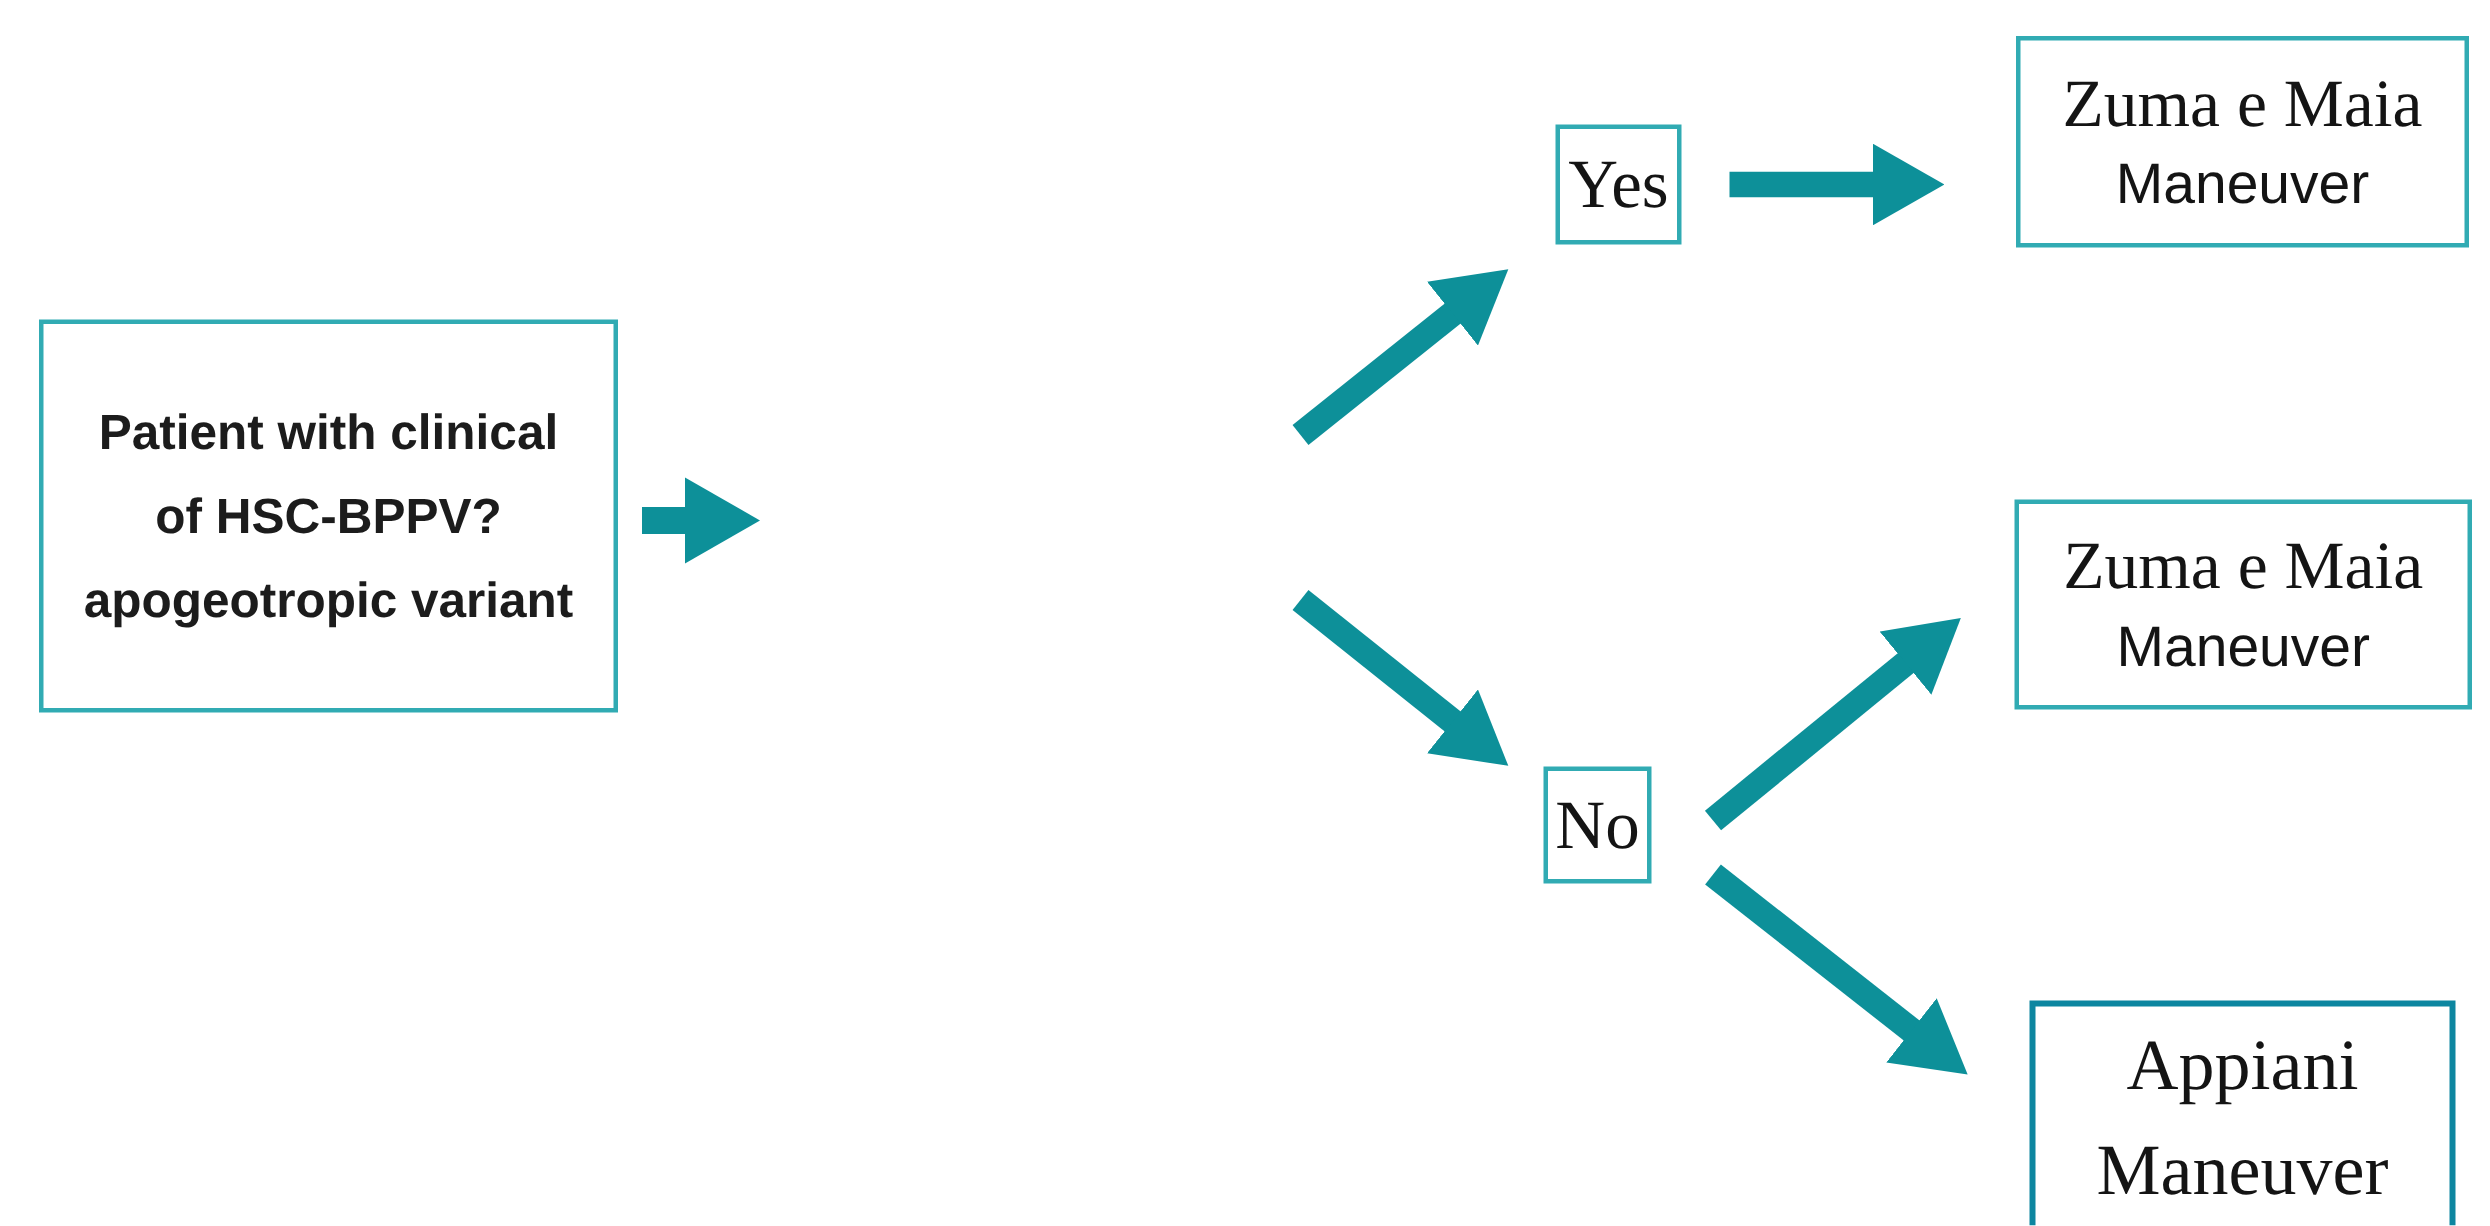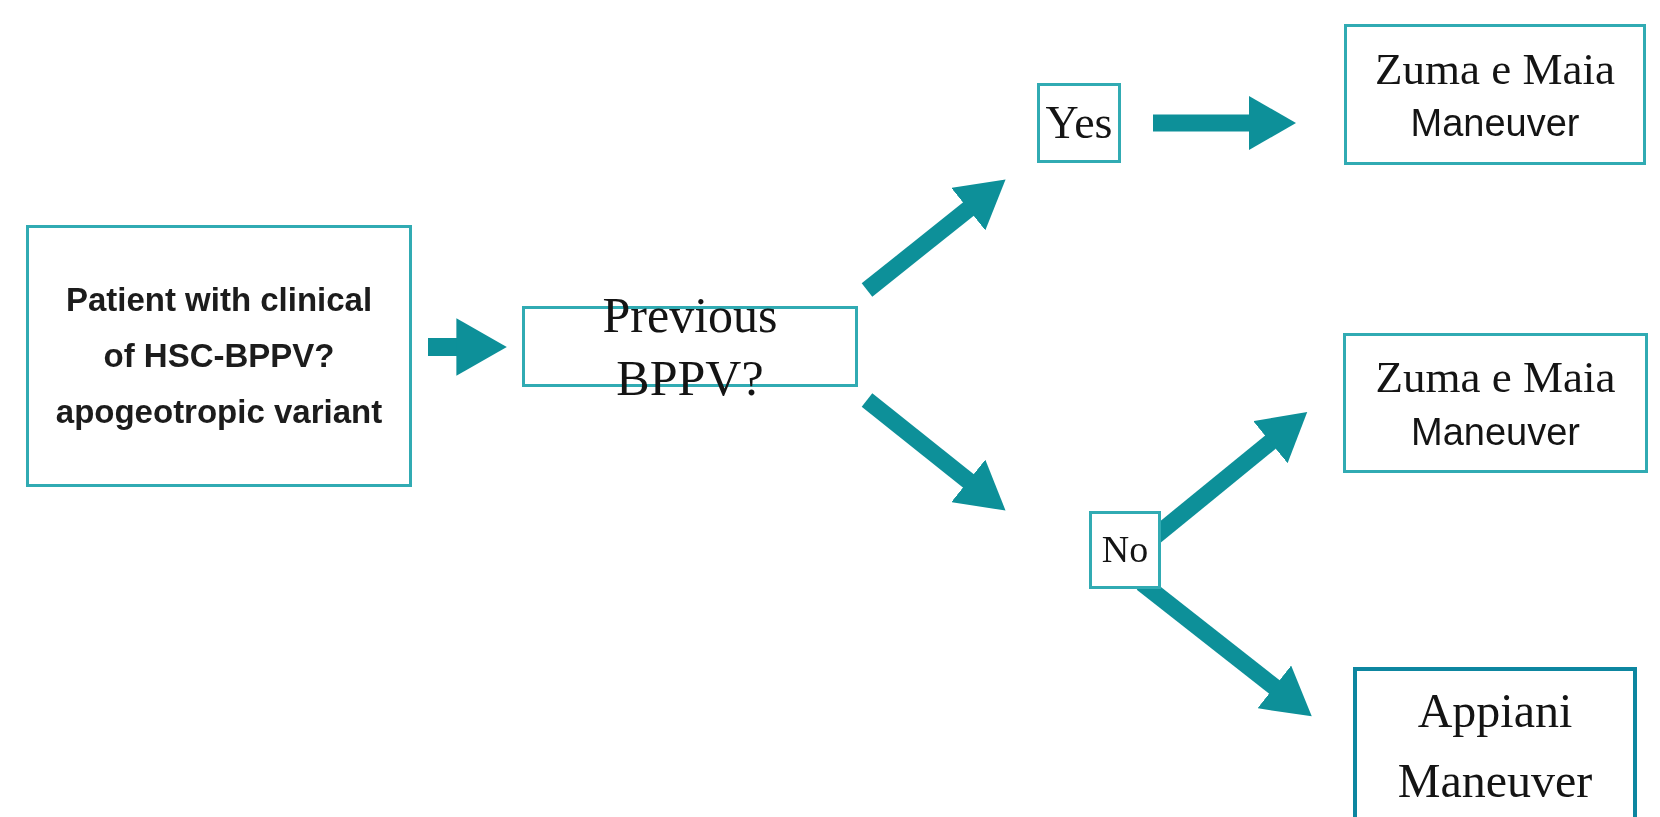--- a/index.html
+++ b/index.html
@@ -30,34 +30,33 @@
     text-align: center;
     line-height: 1.25;
   }
   .start-box {
     left: 26px; top: 213px; width: 386px; height: 262px;
     font-family: "Liberation Sans", sans-serif;
     font-weight: bold;
     font-size: 33px;
     line-height: 1.7;
     color: #1c1c1c;
-    margin-top: 12px;
   }
   .decision-box {
     left: 522px; top: 306px; width: 336px; height: 81px;
     font-size: 50px;
   }
   .yes-box {
     left: 1024px; top: 83px; width: 84px; height: 80px;
     font-size: 46px;
     margin-left: 13px;
   }
   .no-box {
-    left: 1089px; top: 511px; width: 72px; height: 78px;
-    font-size: 38px;
+    left: 1029px; top: 511px; width: 72px; height: 78px;
+    font-size: 46px;
   }
   .zuma-top-box { left: 1344px; top: 24px;  width: 302px; height: 141px; }
   .zuma-mid-box { left: 1343px; top: 333px; width: 305px; height: 140px; }
   .appiani-box  {
     left: 1353px; top: 639px; width: 284px; height: 158px;
     border: 4px solid var(--appiani-border);
     font-size: 48px;
     line-height: 1.45;
     margin-top: 28px;
   }
@@ -90,23 +89,20 @@
     <line class="arrow" x1="1142" y1="547" x2="1273" y2="440" stroke-width="17" marker-end="url(#ah)"></line>
     <line class="arrow" x1="1142" y1="583" x2="1277" y2="689" stroke-width="17" marker-end="url(#ah)"></line>
   </svg>
 
   <div class="fc-box start-box">
     <div>Patient with clinical</div>
     <div>of HSC-BPPV?</div>
     <div>apogeotropic variant</div>
   </div>
 
-  <div class="fc-box decision-box">
-    <div>Previous BPPV?</div>
-  </div>
 
   <div class="fc-box yes-box">
     <div>Yes</div>
   </div>
 
   <div class="fc-box no-box">
     <div>No</div>
   </div>
 
   <div class="fc-box zuma-top-box">

